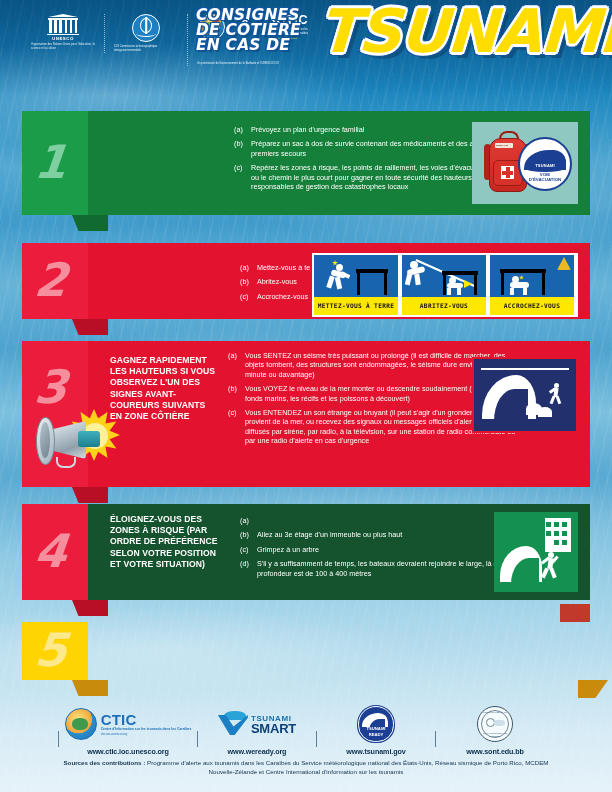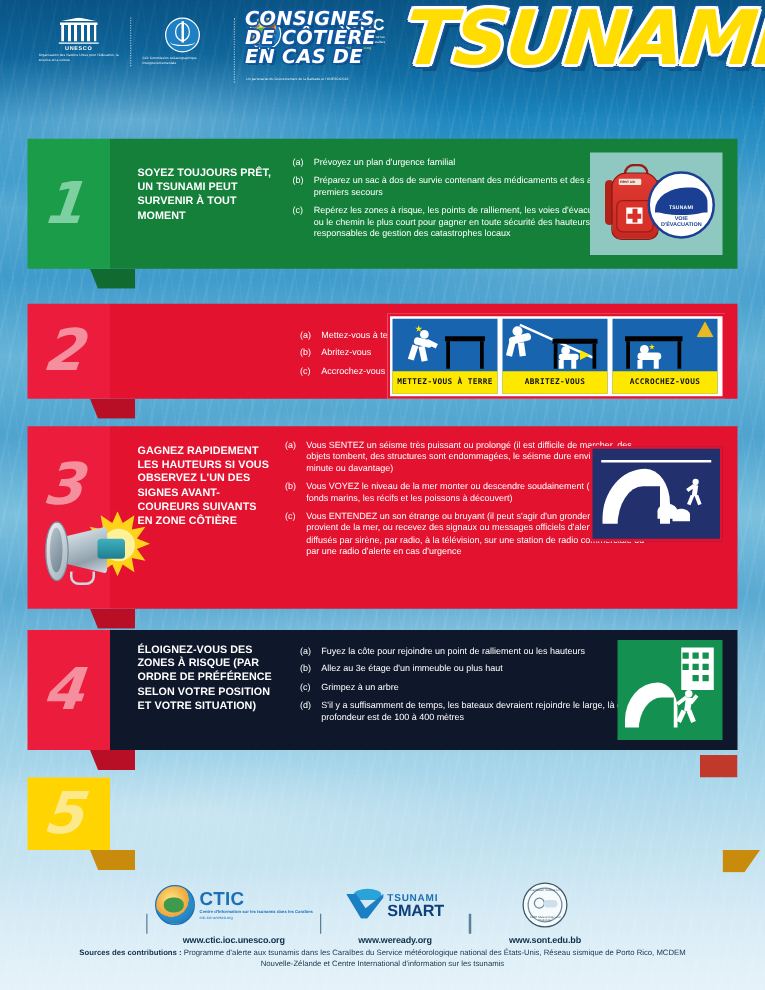--- a/index.html
+++ b/index.html
@@ -143,21 +143,21 @@
   .s3{left:22px;top:341px;width:568px;height:146px;}
   .s3 .num-box{background:#ec1c3c;}
   .s3 .num-box .digit{color:#f58f9d;top:32%;}
   .s3 .panel{background:#e3122f;}
   .s3 .fold{top:146px;background:#b80e26;clip-path:polygon(0 0,100% 0,100% 100%,18% 100%);}
 
   
   .s4{left:22px;top:504px;width:568px;height:96px;}
   .s4 .num-box{background:#ec1c3c;}
   .s4 .num-box .digit{color:#f58f9d;}
-  .s4 .panel{background:#0f172a;}
+  .s4 .panel{background:#14532d;}
   .s4 .fold{top:96px;background:#b80e26;clip-path:polygon(0 0,100% 0,100% 100%,18% 100%);}
 
   
   .s5{left:22px;top:622px;width:568px;height:58px;}
   .s5 .num-box{background:#ffd400;width:66px;}
   .s5 .num-box .digit{color:#fbe98c;}
   .s5 .panel{background:#f5b511;}
   .s5 .fold{top:58px;left:50px;background:#c98b0c;clip-path:polygon(0 0,100% 0,100% 100%,18% 100%);}
   .s5 .fold-r{position:absolute;right:-18px;top:58px;width:30px;height:18px;background:#c98b0c;
       clip-path:polygon(0 0,100% 0,58% 100%,0 100%);z-index:1;}
@@ -376,21 +376,20 @@
     <div class="t-small">CONSIGNES</div>
     <div class="t-small">DE CÔTIÈRE</div>
     <div class="t-small">EN CAS DE</div>
     <div class="t-big">TSUNAMI</div>
   </div>
 </div>
 
 <div class="step s1">
   <div class="fold"></div>
   <div class="panel">
-    <div class="heading" style="left:22px;top:22px;width:110px;">SOYEZ TOUJOURS PRÊT, UN TSUNAMI PEUT SURVENIR À TOUT MOMENT</div>
     <div class="bullets" style="left:146px;top:14px;width:290px;">
       <div class="bullet">
         <div class="lbl">(a)</div>
         <div class="txt">Prévoyez un plan d'urgence familial</div>
       </div>
       <div class="bullet">
         <div class="lbl">(b)</div>
         <div class="txt">Préparez un sac à dos de survie contenant des médicaments et des articles de premiers secours</div>
       </div>
       <div class="bullet">
@@ -550,21 +549,20 @@
   </div>
 </div>
 
 <div class="step s4">
   <div class="fold"></div>
   <div class="panel">
     <div class="heading" style="left:22px;top:10px;width:118px;">ÉLOIGNEZ-VOUS DES ZONES À RISQUE (PAR ORDRE DE PRÉFÉRENCE SELON VOTRE POSITION ET VOTRE SITUATION)</div>
     <div class="bullets" style="left:152px;top:12px;width:282px;">
       <div class="bullet">
         <div class="lbl">(a)</div>
-        <div class="txt">Fuyez la côte pour rejoindre un point de ralliement ou les hauteurs</div>
       </div>
       <div class="bullet">
         <div class="lbl">(b)</div>
         <div class="txt">Allez au 3e étage d'un immeuble ou plus haut</div>
       </div>
       <div class="bullet">
         <div class="lbl">(c)</div>
         <div class="txt">Grimpez à un arbre</div>
       </div>
       <div class="bullet">
@@ -645,20 +643,31 @@
             <div class="t1">TSUNAMI</div>
             <div class="t2">SMART</div>
           </div>
         </div>
       </div>
       <div class="f-url">www.weready.org</div>
     </div>
 
     <div class="f-sep"></div>
 
+    <div class="f-item">
+      <div class="f-mark">
+        <div class="ready">
+          <div class="w"></div>
+            <div class="wc"></div>
+          <div class="t1">TSUNAMI</div>
+          <div class="t2">READY</div>
+        </div>
+      </div>
+      <div class="f-url">www.tsunami.gov</div>
+    </div>
 
     <div class="f-sep"></div>
 
     <div class="f-item">
       <div class="f-mark">
         <div class="cimh">
           <div class="bt">Caribbean Institute for</div>
           <div class="sun"></div>
             <div class="cld"></div>
           <div class="bb">CIMH Meteorology and Hydrology</div>

